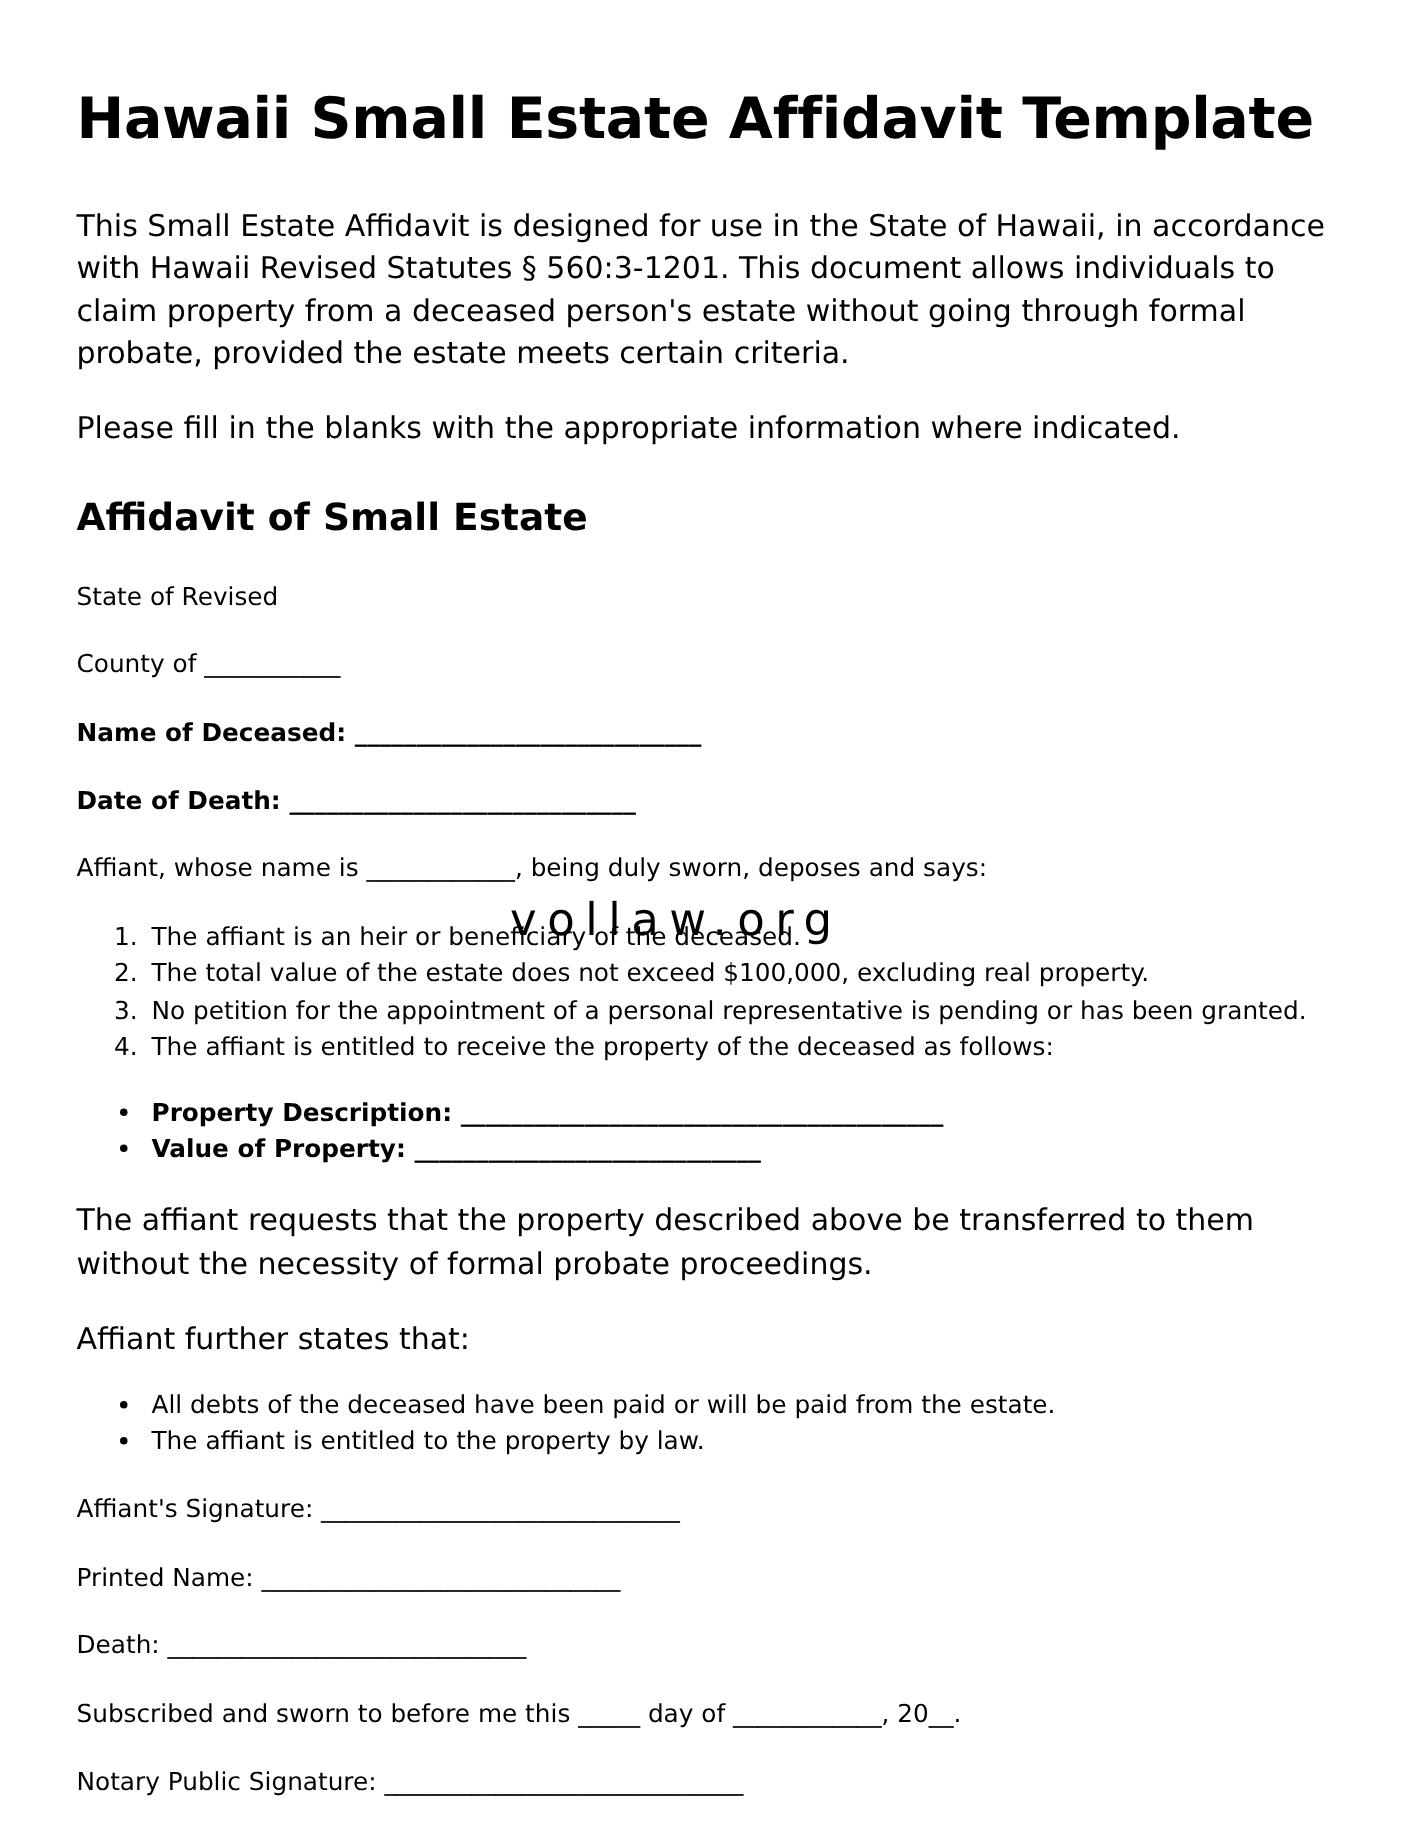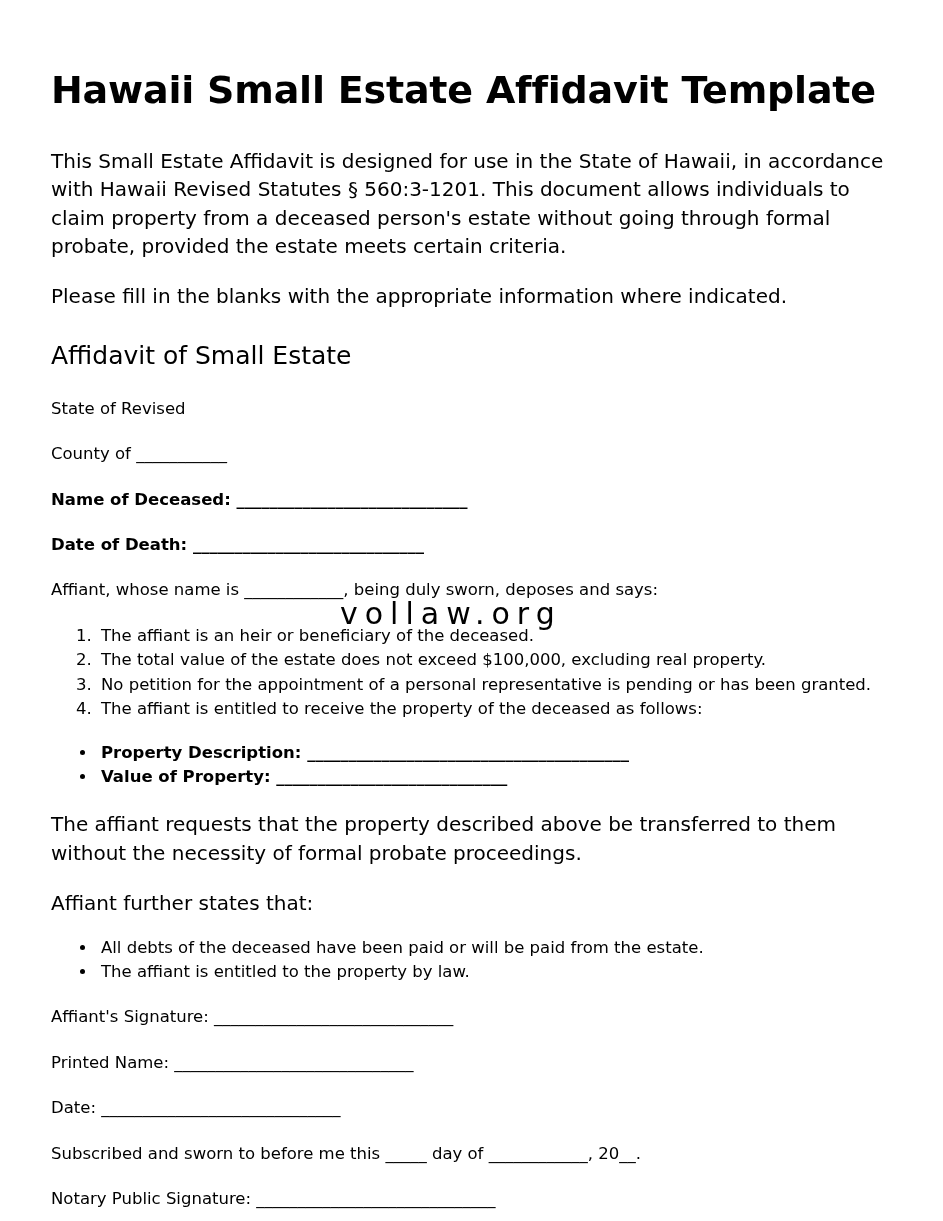--- a/index.html
+++ b/index.html
@@ -23,26 +23,26 @@
   }
   .doc {
     position: relative;
     z-index: 2;
     padding: 52px 51px 0 51px;
   }
   h1.doc-title {
     font-size: 38px;
     font-weight: bold;
     line-height: 1.18;
-    margin: 16px 0 34px 0;
+    margin: 5px 0 34px 0;
     letter-spacing: -0.2px;
   }
   h2.section-title {
     font-size: 25px;
-    font-weight: normal;
+    font-weight: bold;
     line-height: 1.2;
     margin: 30px 0 26px 0;
   }
   p.body-text {
     font-size: 20px;
     line-height: 1.42;
     margin: 0 0 22px 0;
   }
   p.body-text.tight {
     margin-bottom: 18px;
@@ -161,21 +161,21 @@
 
     <p class="field-line">
       <span>Affiant's Signature: </span><span class="blank">_____________________________</span>
     </p>
 
     <p class="field-line">
       <span>Printed Name: </span><span class="blank">_____________________________</span>
     </p>
 
     <p class="field-line">
-      <span>Date: </span><span class="blank">_____________________________</span>
+      <span>Death: </span><span class="blank">_____________________________</span>
     </p>
 
     <p class="field-line">
       <span>Subscribed and sworn to before me this </span><span class="blank">_____</span><span> day of </span><span class="blank">____________</span><span>, 20__.</span>
     </p>
 
     <p class="field-line">
       <span>Notary Public Signature: </span><span class="blank">_____________________________</span>
     </p>
 

